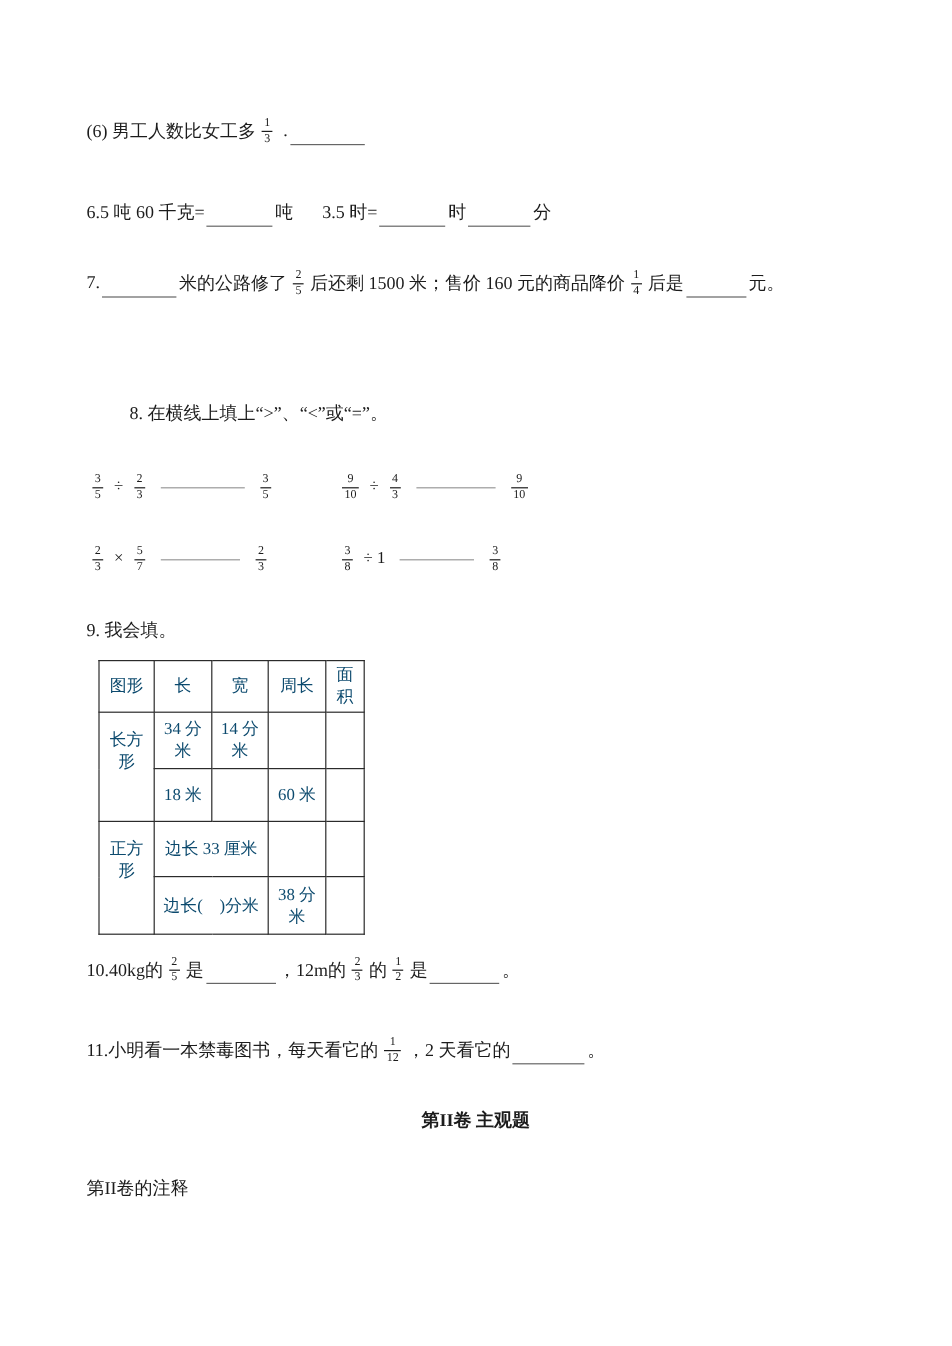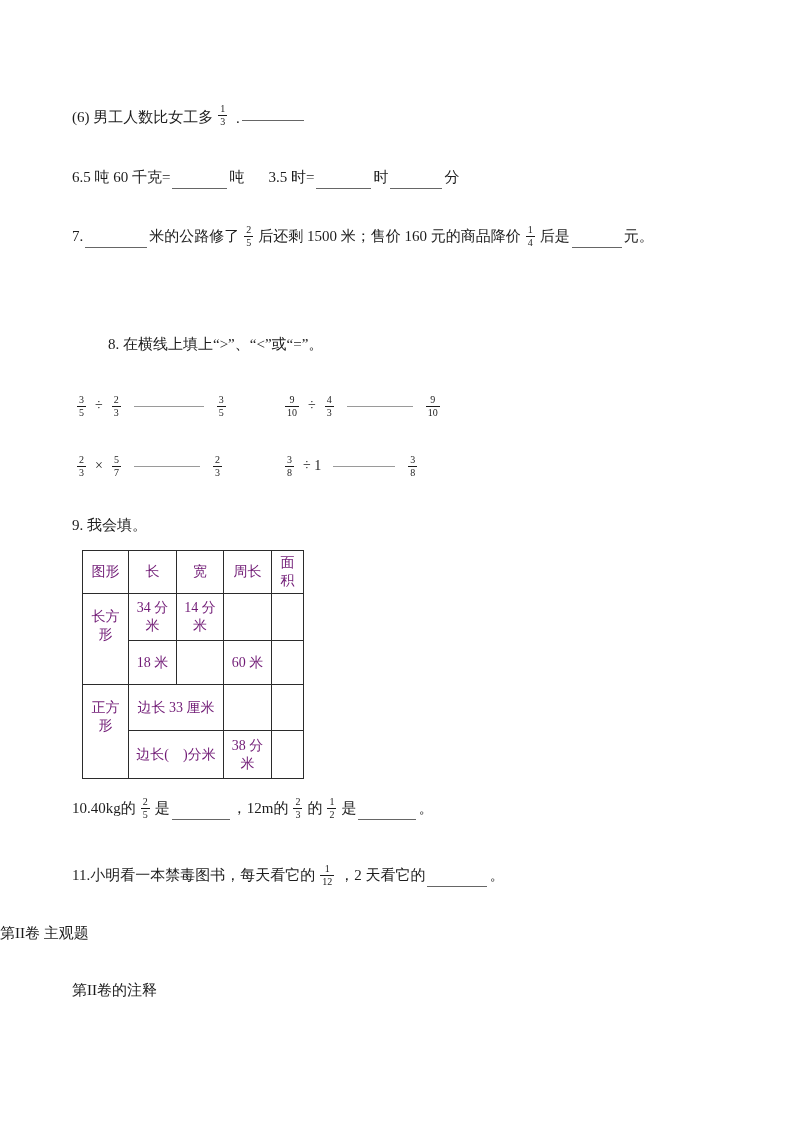--- a/index.html
+++ b/index.html
@@ -46,56 +46,56 @@
     background:#9a9a9a;
     margin:0 8px;
     align-self:center;
   }
   .spacer{display:inline-block;}
   .fill-table{
     position:absolute;
     left:82px;top:550px;
     border-collapse:collapse;
     font-size:14px;
-    color:#701a75;
+    color:#0c4a6e;
   }
   .fill-table th,.fill-table td{
     border:1px solid #2b2b2b;
     text-align:center;
     font-weight:normal;
     padding:0 2px;
     vertical-align:middle;
   }
   .fill-table tr:nth-child(1) th{height:42px;}
   .fill-table tr:nth-child(2) td{height:46px;}
   .fill-table tr:nth-child(3) td{height:43px;}
   .fill-table tr:nth-child(4) td{height:45px;}
   .fill-table tr:nth-child(5) td{height:47px;}
   .fill-table td.vtop{vertical-align:top;padding-top:14px;}
   .heading{
     position:absolute;
     left:0;right:0;
     top:924px;
-    text-align:left;
-    font-weight:normal;
+    text-align:center;
+    font-weight:bold;
     font-size:15px;
   }
   .note{
     position:absolute;
     left:72px;
     top:981px;
     font-size:15px;
   }
 </style>
 </head>
 <body>
 
 <div class="page">
 
-  <div class="line" style="left:72px;top:91px;align-items:flex-end;"><span class="t">(6) 男工人数比女工多</span><span class="frac"><span class="num">1</span><span class="den">3</span></span><span class="t"> .</span><span class="blank" style="width: 62px;"></span></div>
+  <div class="line" style="left:72px;top:91px;"><span class="t">(6) 男工人数比女工多</span><span class="frac"><span class="num">1</span><span class="den">3</span></span><span class="t"> .</span><span class="blank" style="width: 62px;"></span></div>
   <div class="line" style="left:72px;top:159px;"><span class="t">6.5 吨 60 千克=</span><span class="blank" style="width: 55px;"></span><span class="t">吨</span><span class="spacer" style="width: 24px;"></span><span class="t">3.5 时=</span><span class="blank" style="width: 55px;"></span><span class="t">时</span><span class="blank" style="width: 52px;"></span><span class="t">分</span></div>
   <div class="line" style="left:72px;top:218px;"><span class="t">7.</span><span class="blank" style="width: 62px;"></span><span class="t">米的公路修了</span><span class="frac"><span class="num">2</span><span class="den">5</span></span><span class="t">后还剩 1500 米；售价 160 元的商品降价</span><span class="frac"><span class="num">1</span><span class="den">4</span></span><span class="t">后是</span><span class="blank" style="width: 50px;"></span><span class="t">元。</span></div>
   <div class="line" style="left:72px;top:326px;margin-left:36px;"><span class="t">8. 在横线上填上“&gt;”、“&lt;”或“=”。</span></div>
 
   <div class="line" style="left:72px;top:388px;"><span class="frac"><span class="num">3</span><span class="den">5</span></span><span class="op">÷</span><span class="frac"><span class="num">2</span><span class="den">3</span></span><span class="lineblank" style="width: 70px;"></span><span class="frac"><span class="num">3</span><span class="den">5</span></span></div>
   <div class="line" style="left:280px;top:388px;"><span class="frac"><span class="num">9</span><span class="den">10</span></span><span class="op">÷</span><span class="frac"><span class="num">4</span><span class="den">3</span></span><span class="lineblank" style="width: 66px;"></span><span class="frac"><span class="num">9</span><span class="den">10</span></span></div>
   <div class="line" style="left:72px;top:448px;"><span class="frac"><span class="num">2</span><span class="den">3</span></span><span class="op">×</span><span class="frac"><span class="num">5</span><span class="den">7</span></span><span class="lineblank" style="width: 66px;"></span><span class="frac"><span class="num">2</span><span class="den">3</span></span></div>
   <div class="line" style="left:280px;top:448px;"><span class="frac"><span class="num">3</span><span class="den">8</span></span><span class="op">÷ 1</span><span class="lineblank" style="width: 62px;"></span><span class="frac"><span class="num">3</span><span class="den">8</span></span></div>
 
   <div class="line" style="left:72px;top:507px;"><span class="t">9. 我会填。</span></div>

